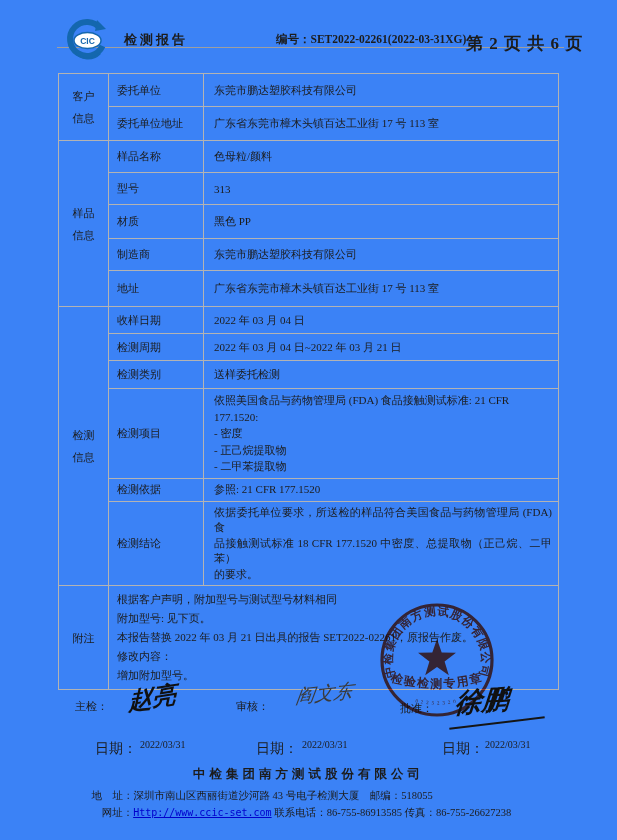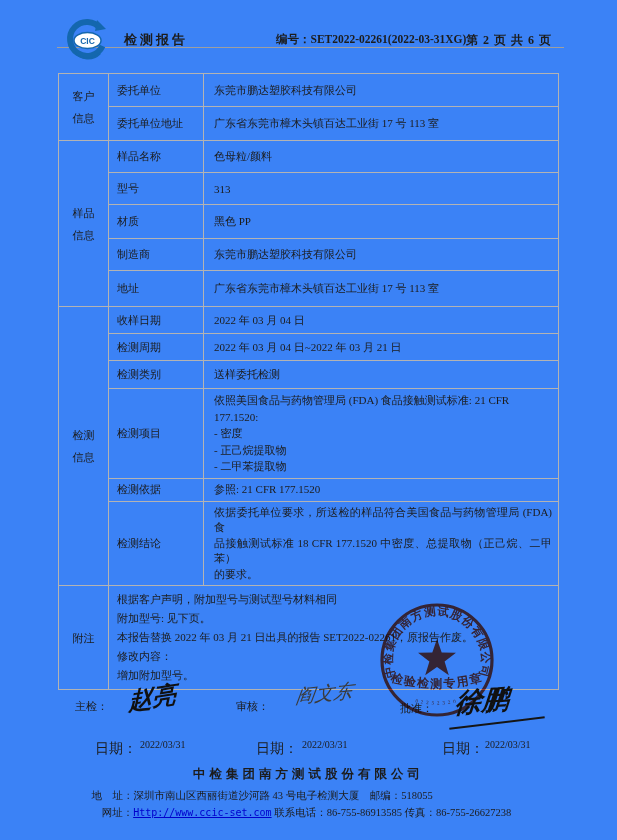--- a/index.html
+++ b/index.html
@@ -5,21 +5,21 @@
   * { margin:0; padding:0; box-sizing:border-box; }
   html,body { background:#fff; }
   body { font-family:"Liberation Serif","DejaVu Serif",serif; color:#1c1c1c; }
   .page { position:relative; width:617px; height:840px; background:#3b82f6; overflow:hidden; }
 
   
   .hdr-rule { position:absolute; left:57px; top:47px; width:507px; height:1px; background:#9f9f9f; }
   .logo { position:absolute; left:64px; top:17px; width:47px; height:47px; }
   .hdr-title { position:absolute; left:124px; top:31px; font-size:13px; font-weight:bold; letter-spacing:3px; }
   .hdr-no { position:absolute; left:232px; top:32px; font-size:11.5px; font-weight:bold;margin-left:44px; }
-  .hdr-page { position:absolute; left:466px; top:32px; font-size:12px; font-weight:bold; letter-spacing:1px; }
+  .hdr-page { position:absolute; left:466px; top:32px; font-size:17px; font-weight:bold; letter-spacing:1px; }
 
   
   table.rpt { position:absolute; left:58px; top:73px; width:500px; border-collapse:collapse; table-layout:fixed; }
   table.rpt td { border:1px solid #b3b3b3; font-size:11px; vertical-align:middle; overflow:hidden; }
   td.sec { text-align:center; line-height:22px; }
   td.fld { padding-left:8px; }
   td.val { padding-left:10px; }
   td.multi { vertical-align:middle; padding:3px 6px 3px 10px; }
   td.multi .ln { line-height:16.5px; }
   td.concl .ln { line-height:15.5px; text-align:justify; }

